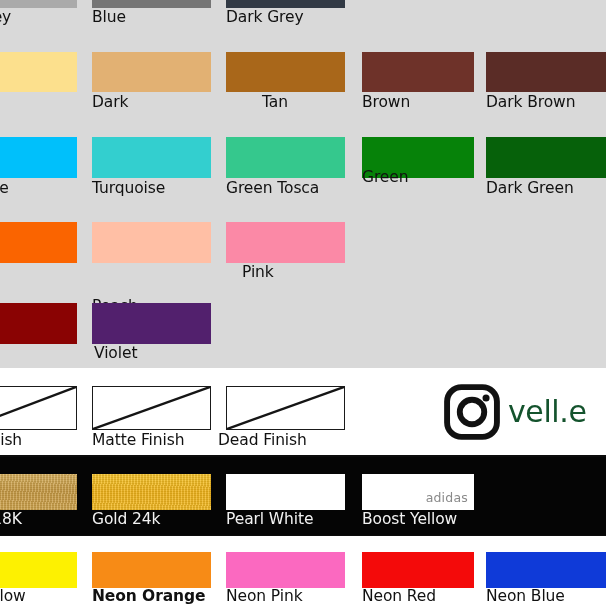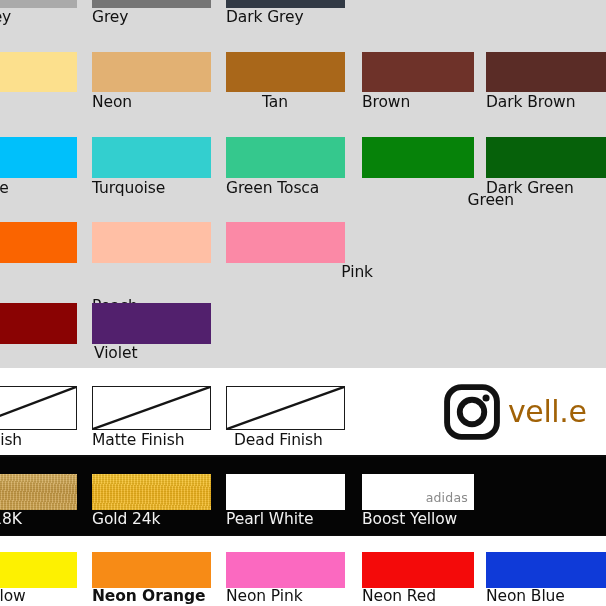--- a/index.html
+++ b/index.html
@@ -128,21 +128,21 @@
     align-items: center;
     gap: 7px;
   }
   #ig-icon {
     width: 58px;
     height: 58px;
     flex: 0 0 auto;
   }
   #ig-handle {
     font-size: 30px;
-    color: #a16207;
+    color: #14532d;
     line-height: 1;
     letter-spacing: -0.4px;
     white-space: nowrap;
   }
 
   
   .rule {
     position: absolute;
     left: 0;
     width: 606px;
@@ -162,49 +162,49 @@
 
   <div class="band band-white" id="band-neon" style="top:536px; height:70px;"></div>
 
   <div class="rule" style="top:455px; height:1.5px;"></div>
   <div class="rule" style="top:534.5px; height:1.5px;"></div>
 
   <div id="cell-layer" style="position:absolute;left:0;top:0;width:606px;height:606px;">
       <div class="chip" style="position: absolute; left: -36px; top: -40px; width: 113px; height: 48px; background: rgb(170, 170, 170);"></div>
       <div class="cap cap-dark" style="left: -36px; top: 9px; width: 153px;">t Grey</div>
       <div class="chip" style="position: absolute; left: 92px; top: -40px; width: 119px; height: 48px; background: rgb(117, 117, 117);"></div>
-      <div class="cap cap-dark" style="left: 92px; top: 9px; width: 159px;">Grey</div>
+      <div class="cap cap-dark" style="left: 92px; top: 9px; width: 159px;">Blue</div>
       <div class="chip" style="position: absolute; left: 226px; top: -40px; width: 119px; height: 48px; background: rgb(50, 58, 69);"></div>
       <div class="cap cap-dark" style="left: 226px; top: 9px; width: 159px;">Dark Grey</div>
       <div class="chip" style="position: absolute; left: -36px; top: 52px; width: 113px; height: 40px; background: rgb(252, 224, 141);"></div>
       <div class="cap cap-dark" style="left: -36px; top: 94px; width: 153px;">m</div>
       <div class="chip" style="position: absolute; left: 92px; top: 52px; width: 119px; height: 40px; background: rgb(226, 177, 115);"></div>
-      <div class="cap cap-dark" style="left: 92px; top: 94px; width: 159px;">Neon</div>
+      <div class="cap cap-dark" style="left: 92px; top: 94px; width: 159px;">Dark</div>
       <div class="chip" style="position: absolute; left: 226px; top: 52px; width: 119px; height: 40px; background: rgb(169, 103, 26);"></div>
       <div class="cap cap-dark" style="left: 226px; top: 94px; width: 159px; margin-left: 36px;">Tan</div>
       <div class="chip" style="position: absolute; left: 362px; top: 52px; width: 112px; height: 40px; background: rgb(110, 50, 41);"></div>
       <div class="cap cap-dark" style="left: 362px; top: 94px; width: 152px;">Brown</div>
       <div class="chip" style="position: absolute; left: 486px; top: 52px; width: 120px; height: 40px; background: rgb(90, 44, 38);"></div>
       <div class="cap cap-dark" style="left: 486px; top: 94px; width: 160px;">Dark Brown</div>
       <div class="chip" style="position: absolute; left: -36px; top: 137px; width: 113px; height: 41px; background: rgb(0, 192, 251);"></div>
       <div class="cap cap-dark" style="left: -36px; top: 180px; width: 153px;">t Blue</div>
       <div class="chip" style="position: absolute; left: 92px; top: 137px; width: 119px; height: 41px; background: rgb(51, 207, 207);"></div>
       <div class="cap cap-dark" style="left: 92px; top: 180px; width: 159px;">Turquoise</div>
       <div class="chip" style="position: absolute; left: 226px; top: 137px; width: 119px; height: 41px; background: rgb(53, 200, 141);"></div>
       <div class="cap cap-dark" style="left: 226px; top: 180px; width: 159px;">Green Tosca</div>
       <div class="chip" style="position: absolute; left: 362px; top: 137px; width: 112px; height: 41px; background: rgb(6, 130, 9);"></div>
-      <div class="cap cap-dark" style="left: 362px; top: 192px; width: 152px; text-align: right;">Green</div>
+      <div class="cap cap-dark" style="left: 362px; top: 169px; width: 152px;">Green</div>
       <div class="chip" style="position: absolute; left: 486px; top: 137px; width: 120px; height: 41px; background: rgb(6, 97, 10);"></div>
       <div class="cap cap-dark" style="left: 486px; top: 180px; width: 160px;">Dark Green</div>
       <div class="chip" style="position: absolute; left: -36px; top: 222px; width: 113px; height: 41px; background: rgb(250, 100, 0);"></div>
       <div class="cap cap-dark" style="left: -36px; top: 264px; width: 153px;">nge</div>
       <div class="chip" style="position: absolute; left: 92px; top: 222px; width: 119px; height: 41px; background: rgb(255, 191, 165);"></div>
       <div class="cap cap-dark" style="left: 92px; top: 264px; width: 159px; margin-top: 34px;">Peach</div>
       <div class="chip" style="position: absolute; left: 226px; top: 222px; width: 119px; height: 41px; background: rgb(251, 137, 166);"></div>
-      <div class="cap cap-dark" style="left: 214px; top: 264px; width: 159px; text-align: right;">Pink</div>
+      <div class="cap cap-dark" style="left: 242px; top: 264px; width: 159px;">Pink</div>
       <div class="chip" style="position: absolute; left: -36px; top: 303px; width: 113px; height: 41px; background: rgb(138, 3, 3);"></div>
       <div class="cap cap-dark" style="left: -36px; top: 345px; width: 153px;">oon</div>
       <div class="chip" style="position: absolute; left: 92px; top: 303px; width: 119px; height: 41px; background: rgb(82, 32, 109);"></div>
       <div class="cap cap-dark" style="left: 94px; top: 345px; width: 159px;">Violet</div>
       <div class="chip" style="position: absolute; left: -36px; top: 386px; width: 113px; height: 44px;">
         <div class="finishbox">
           <svg viewBox="0 0 100 100" preserveAspectRatio="none">
             <line x1="0" y1="100" x2="100" y2="0" stroke="#151515" stroke-width="2.4" vector-effect="non-scaling-stroke"></line>
           </svg>
         </div>
@@ -218,21 +218,21 @@
         </div>
       </div>
       <div class="cap cap-dark" style="left: 92px; top: 432px; width: 159px;">Matte Finish</div>
       <div class="chip" style="position: absolute; left: 226px; top: 386px; width: 119px; height: 44px;">
         <div class="finishbox">
           <svg viewBox="0 0 100 100" preserveAspectRatio="none">
             <line x1="0" y1="100" x2="100" y2="0" stroke="#151515" stroke-width="2.4" vector-effect="non-scaling-stroke"></line>
           </svg>
         </div>
       </div>
-      <div class="cap cap-dark" style="left: 234px; top: 432px; width: 159px;">Dead Finish</div>
+      <div class="cap cap-dark" style="left: 218px; top: 432px; width: 159px;">Dead Finish</div>
       <div class="chip gold18" style="position: absolute; left: -36px; top: 474px; width: 113px; height: 36px;"></div>
       <div class="cap cap-light" style="left: -36px; top: 511px; width: 153px;">old 18K</div>
       <div class="chip gold24" style="position: absolute; left: 92px; top: 474px; width: 119px; height: 36px;"></div>
       <div class="cap cap-light" style="left: 92px; top: 511px; width: 159px;">Gold 24k</div>
       <div class="chip" style="position: absolute; left: 226px; top: 474px; width: 119px; height: 36px;">
         <div class="plainbox"></div>
       </div>
       <div class="cap cap-light" style="left: 226px; top: 511px; width: 159px;">Pearl White</div>
       <div class="chip" style="position: absolute; left: 362px; top: 474px; width: 112px; height: 36px;">
         <div class="plainbox">

